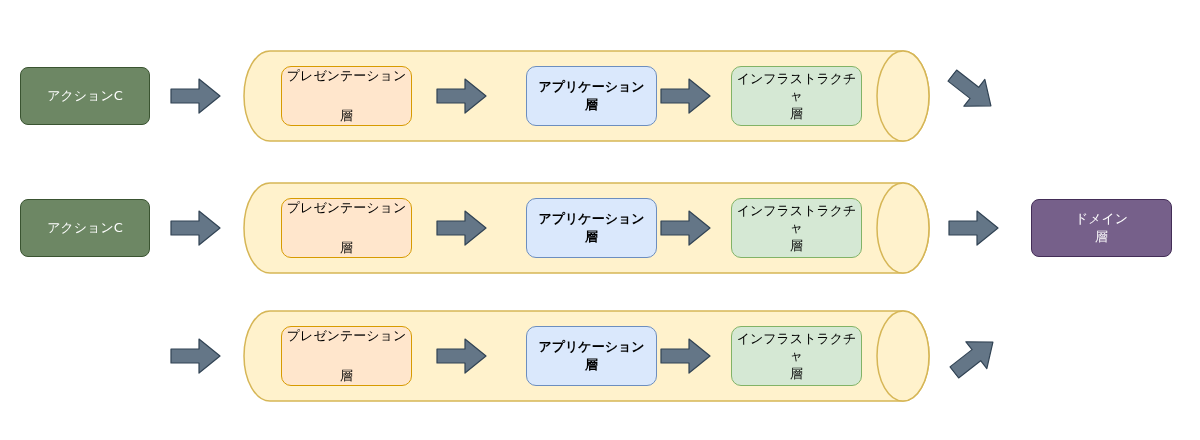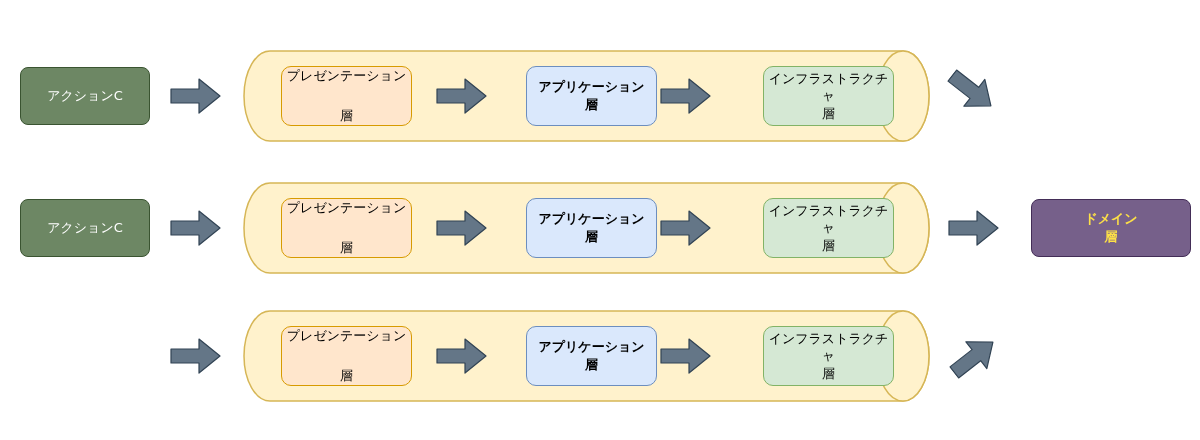--- a/index.html
+++ b/index.html
@@ -61,34 +61,33 @@
     border-color: var(--presentation-stroke);
     justify-content: space-between;
   }
   .application-node {
     left: 526px;
     background: var(--application-fill);
     border-color: var(--application-stroke);
     font-weight: bold;
   }
   .infrastructure-node {
-    left: 763px;
+    left: 731px;
     background: var(--infrastructure-fill);
     border-color: var(--infrastructure-stroke);
   }
   .domain-node {
     left: 1031px;
     top: 199px;
-    width: 160px;
+    width: 141px;
     height: 58px;
     border-radius: 8px;
     background: var(--domain-fill);
     border: 1.5px solid var(--domain-stroke);
-    color: #fde047;
-    font-weight: bold;
+    color: #ffffff;
   }
 
   .cylinder-svg {
     position: absolute;
     left: 243px;
     top: 0;
   }
   .cylinder-svg path,
   .cylinder-svg ellipse {
     fill: var(--cylinder-fill);

